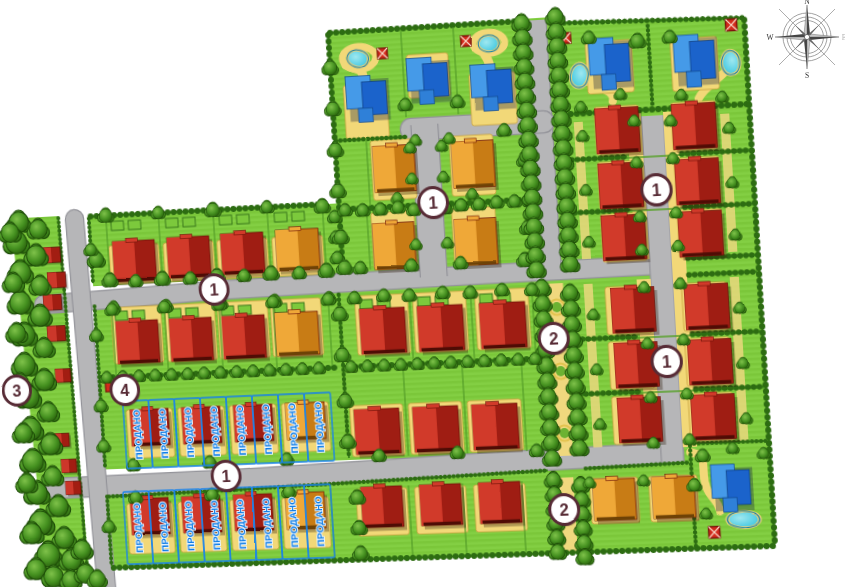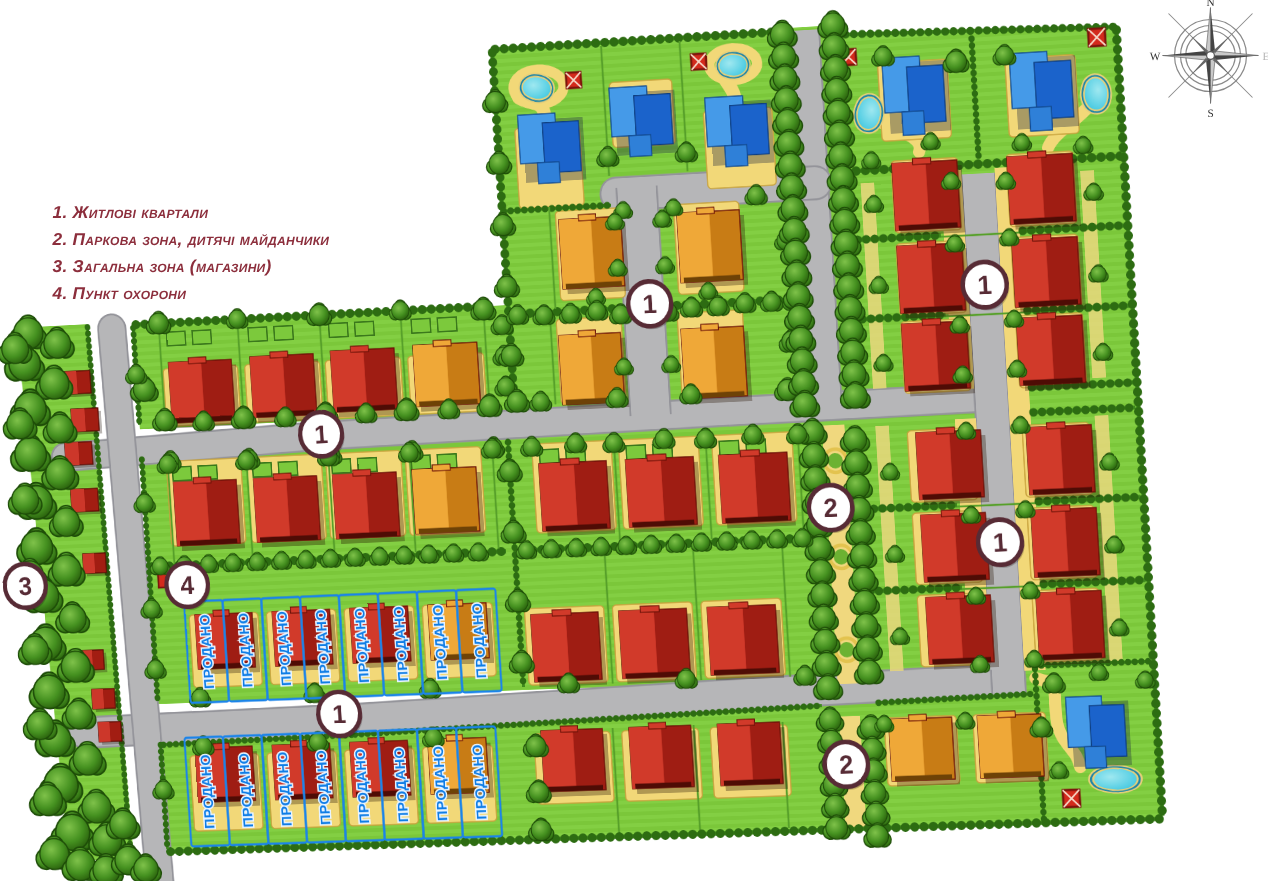--- a/index.html
+++ b/index.html
@@ -1212,26 +1212,20 @@
         </g>
 
 <g>
           <circle cx="117.5" cy="367" r="14.5" fill="rgba(0,0,0,0.22)"></circle>
           <circle cx="116" cy="365" r="14.5" fill="#ffffff" stroke="#572b35" stroke-width="3"></circle>
           <text x="116" y="371" text-anchor="middle" font-family="Liberation Sans" font-size="17" font-weight="bold" fill="#572b35">4</text>
         </g>
 </svg>
 </div>
 
-<div id="legend">
-1.&nbsp;Житлові квартали<br>
-2.&nbsp;Паркова зона, дитячі майданчики<br>
-3.&nbsp;Загальна зона (магазини)<br>
-4.&nbsp;Пункт охорони
-</div>
 
 <svg width="90" height="90" viewBox="-45 -45 90 90" style="position:absolute;left:762px;top:-8px;">
 <g stroke="#8a8a8a" fill="none" stroke-width="0.8">
 <circle r="24"></circle>
         <circle r="20"></circle>
         <circle r="16.5"></circle>
 <path d="M-28,-28 L28,28 M-28,28 L28,-28" stroke-width="0.7"></path>
 </g>
 <g>
 <polygon points="0,-32 3,-3 0,0" fill="#444"></polygon>

